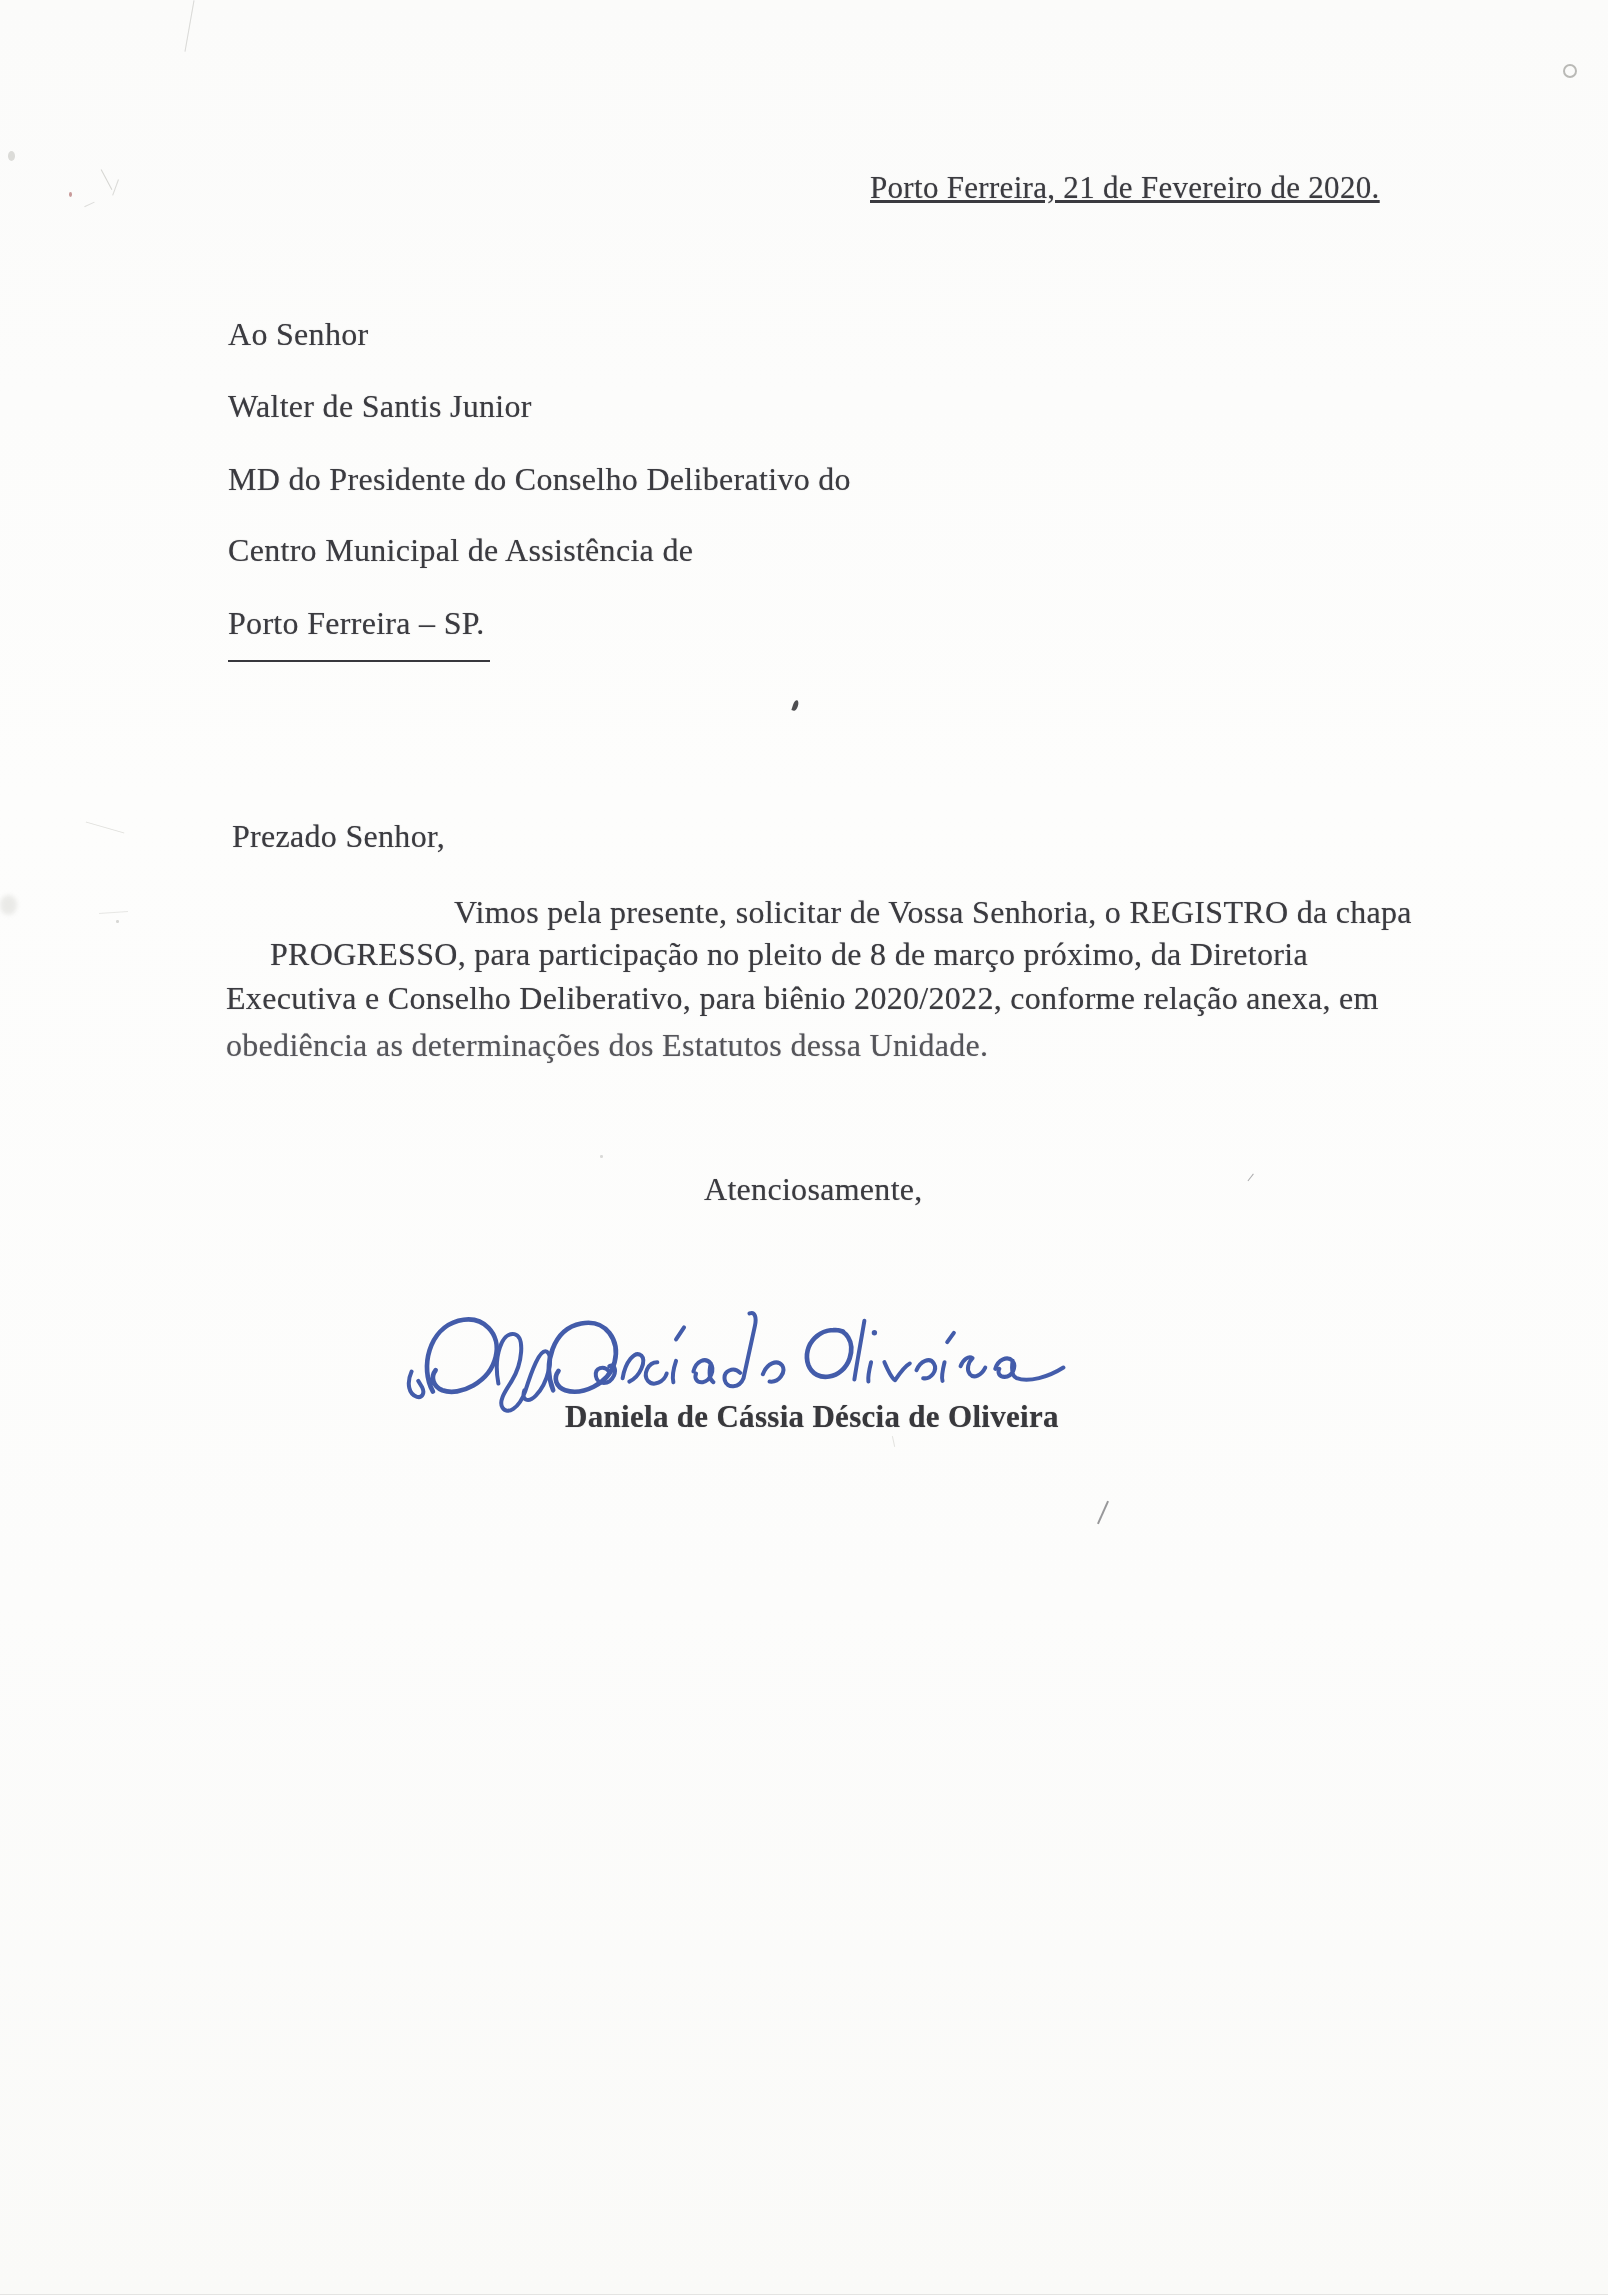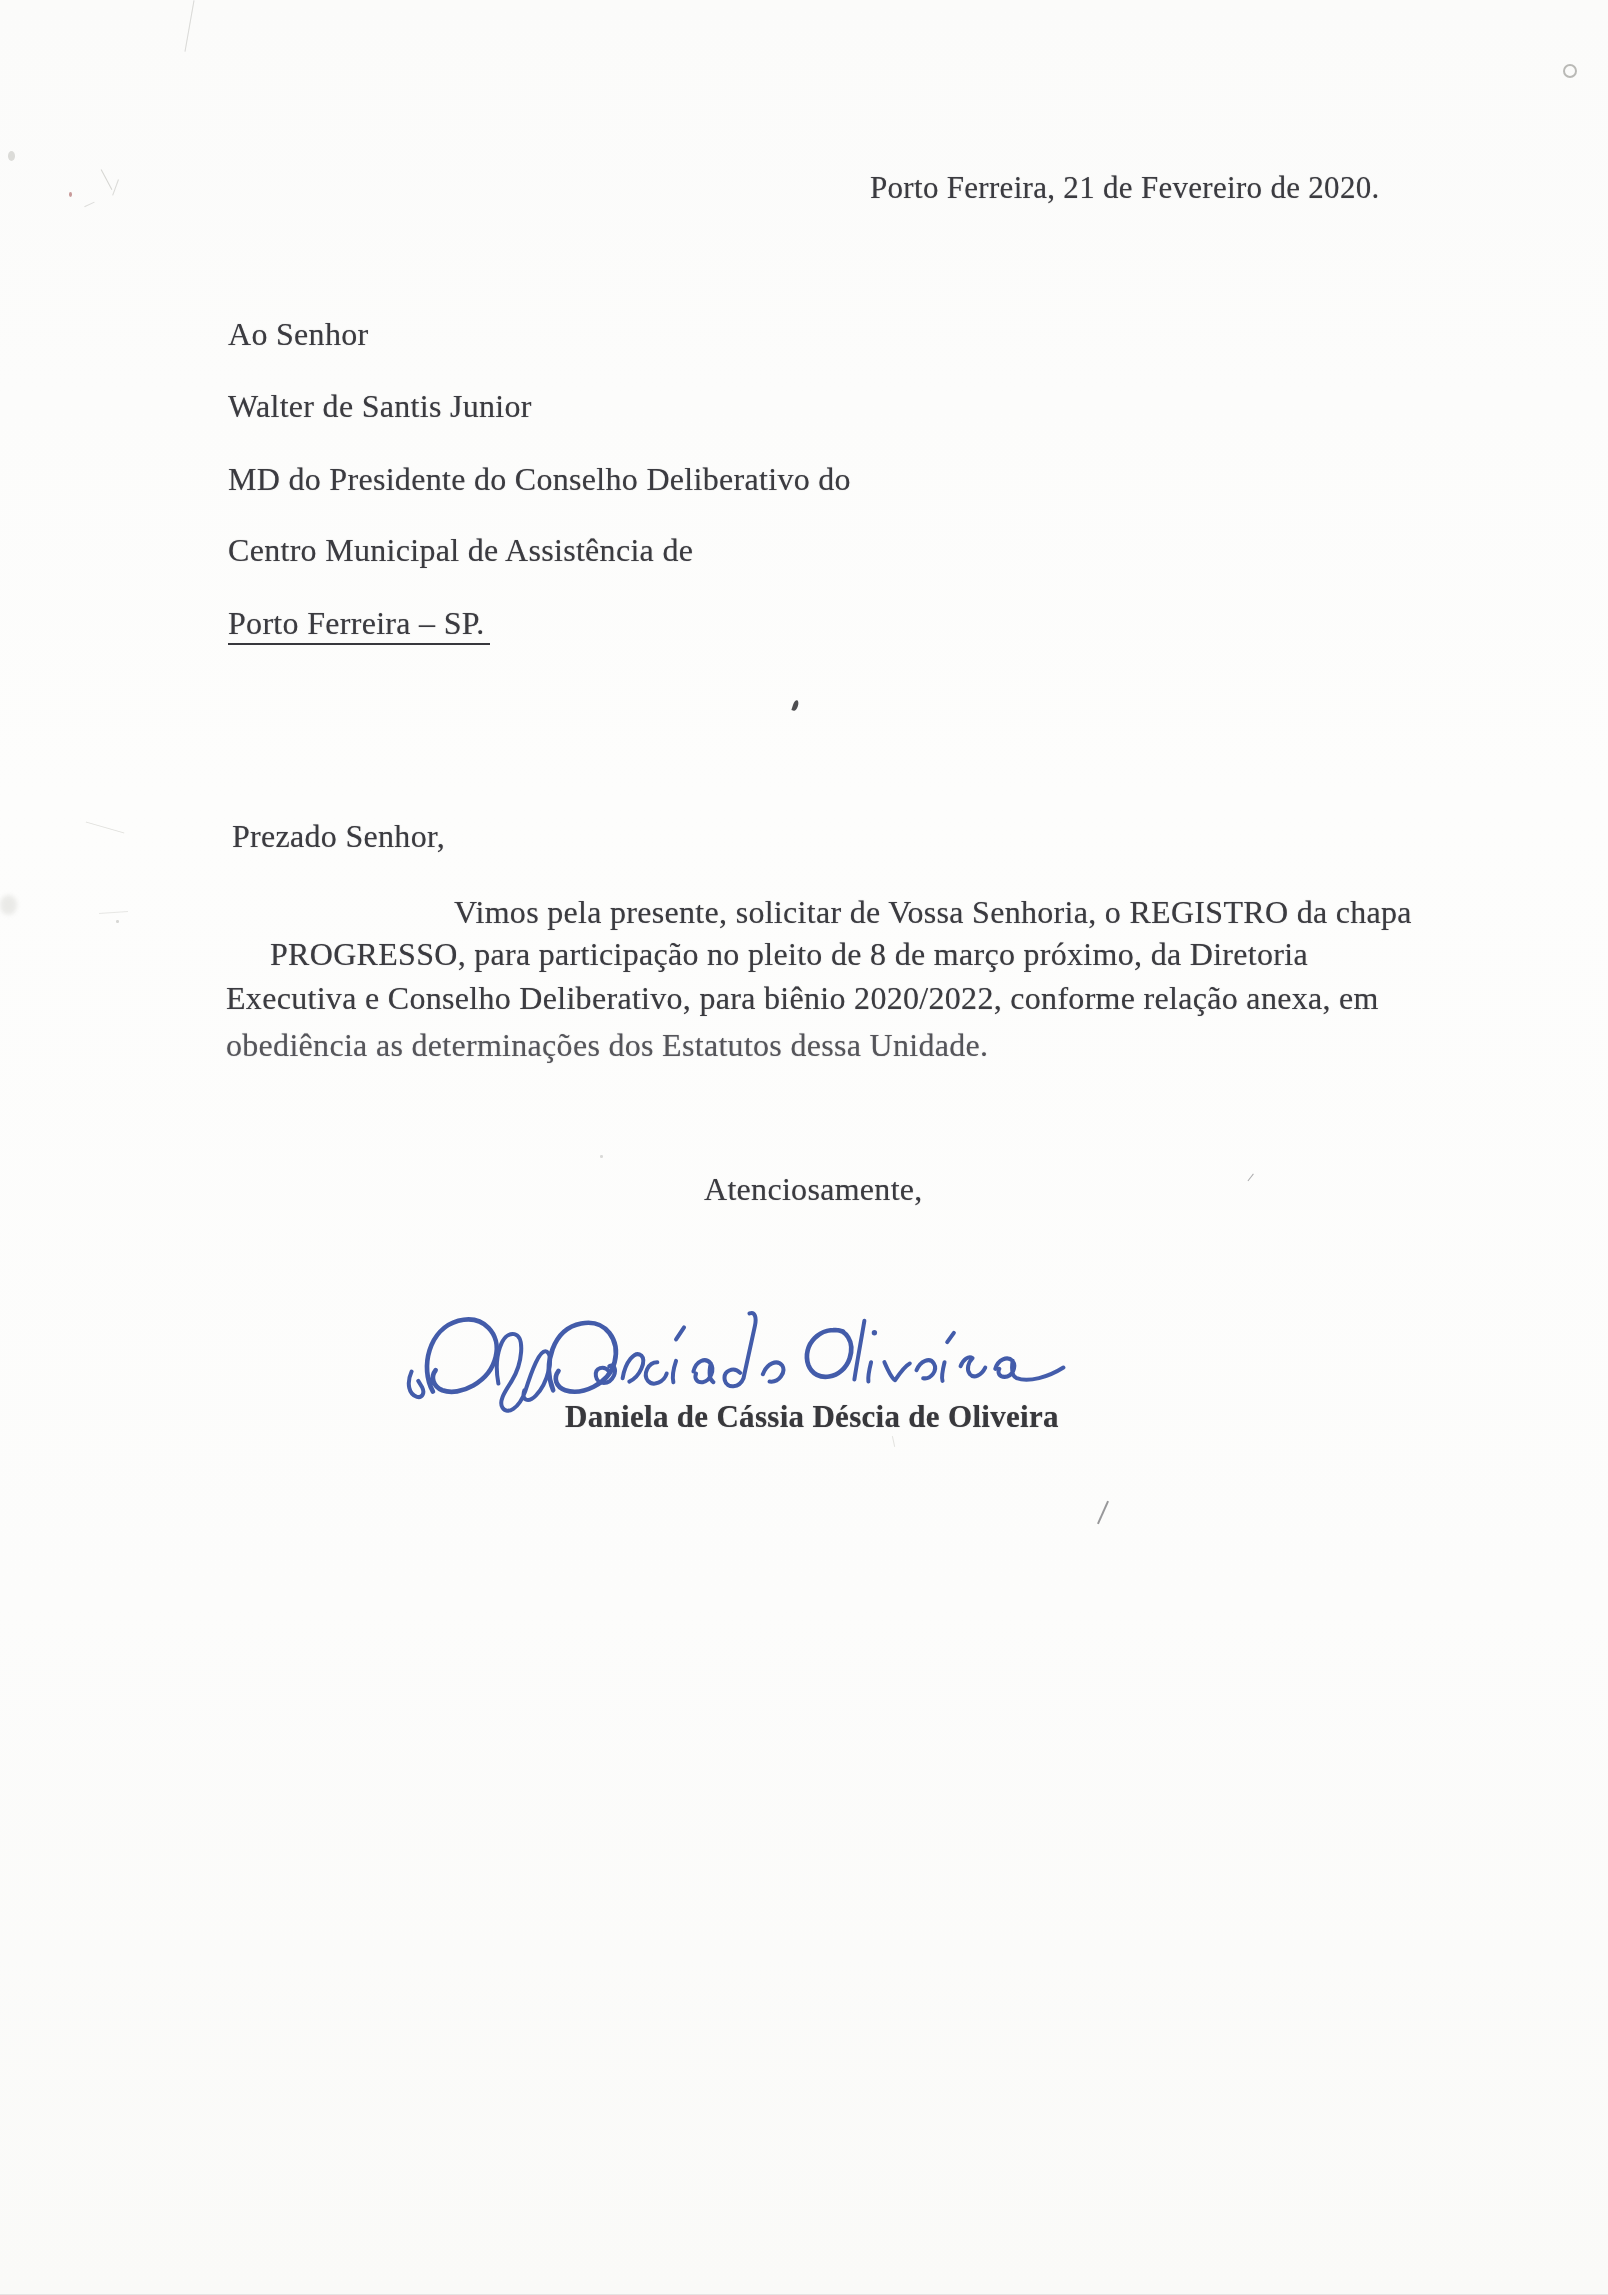--- a/index.html
+++ b/index.html
@@ -12,33 +12,33 @@
     font-family:"Liberation Serif","DejaVu Serif",serif;
     color:#3b3b40;
   }
   .line{
     position:absolute;
     font-size:32px;line-height:1;white-space:pre;
     letter-spacing:0.3px;
     text-shadow:0 0 0.9px rgba(59,59,64,0.55);
   }
   .date{font-size:31px;}
-  .underlined{border-bottom:2.7px solid #38383d;padding-bottom:4px;padding-right:5.3px;}
+  .underlined{border-bottom:2.7px solid #38383d;padding-bottom:21px;padding-right:5.3px;}
   .name-line{font-size:31px;color:#38383c;font-weight:bold;}
   .role-line{font-size:31px;color:#3a3a3f;}
   .light{color:#55555a;text-shadow:0 0 1.1px rgba(90,90,95,0.5);}
   .sig{position:absolute;left:374px;top:1262px;width:735px;height:187px;}
   .art{position:absolute;}
 </style>
 </head>
 <body>
 
 <div class="page">
 
-  <div class="line date" style="left:870px;top:172px;">Porto Ferreira, 21 de Fevereiro de 2020.</div>
+  <div class="line date" style="left:870px;top:172px;text-decoration:underline;">Porto Ferreira, 21 de Fevereiro de 2020.</div>
 
   <div>
     <div class="line" style="left:228px;top:318px;">Ao Senhor</div>
     <div class="line" style="left:228px;top:390px;">Walter de Santis Junior</div>
     <div class="line" style="left:228px;top:463px;">MD do Presidente do Conselho Deliberativo do</div>
     <div class="line" style="left:228px;top:534px;">Centro Municipal de Assistência de</div>
     <div class="line underlined" style="left:228px;top:607px;">Porto Ferreira – SP.</div>
   </div>
 
   <div class="line" style="left:232px;top:820px;">Prezado Senhor,</div>

